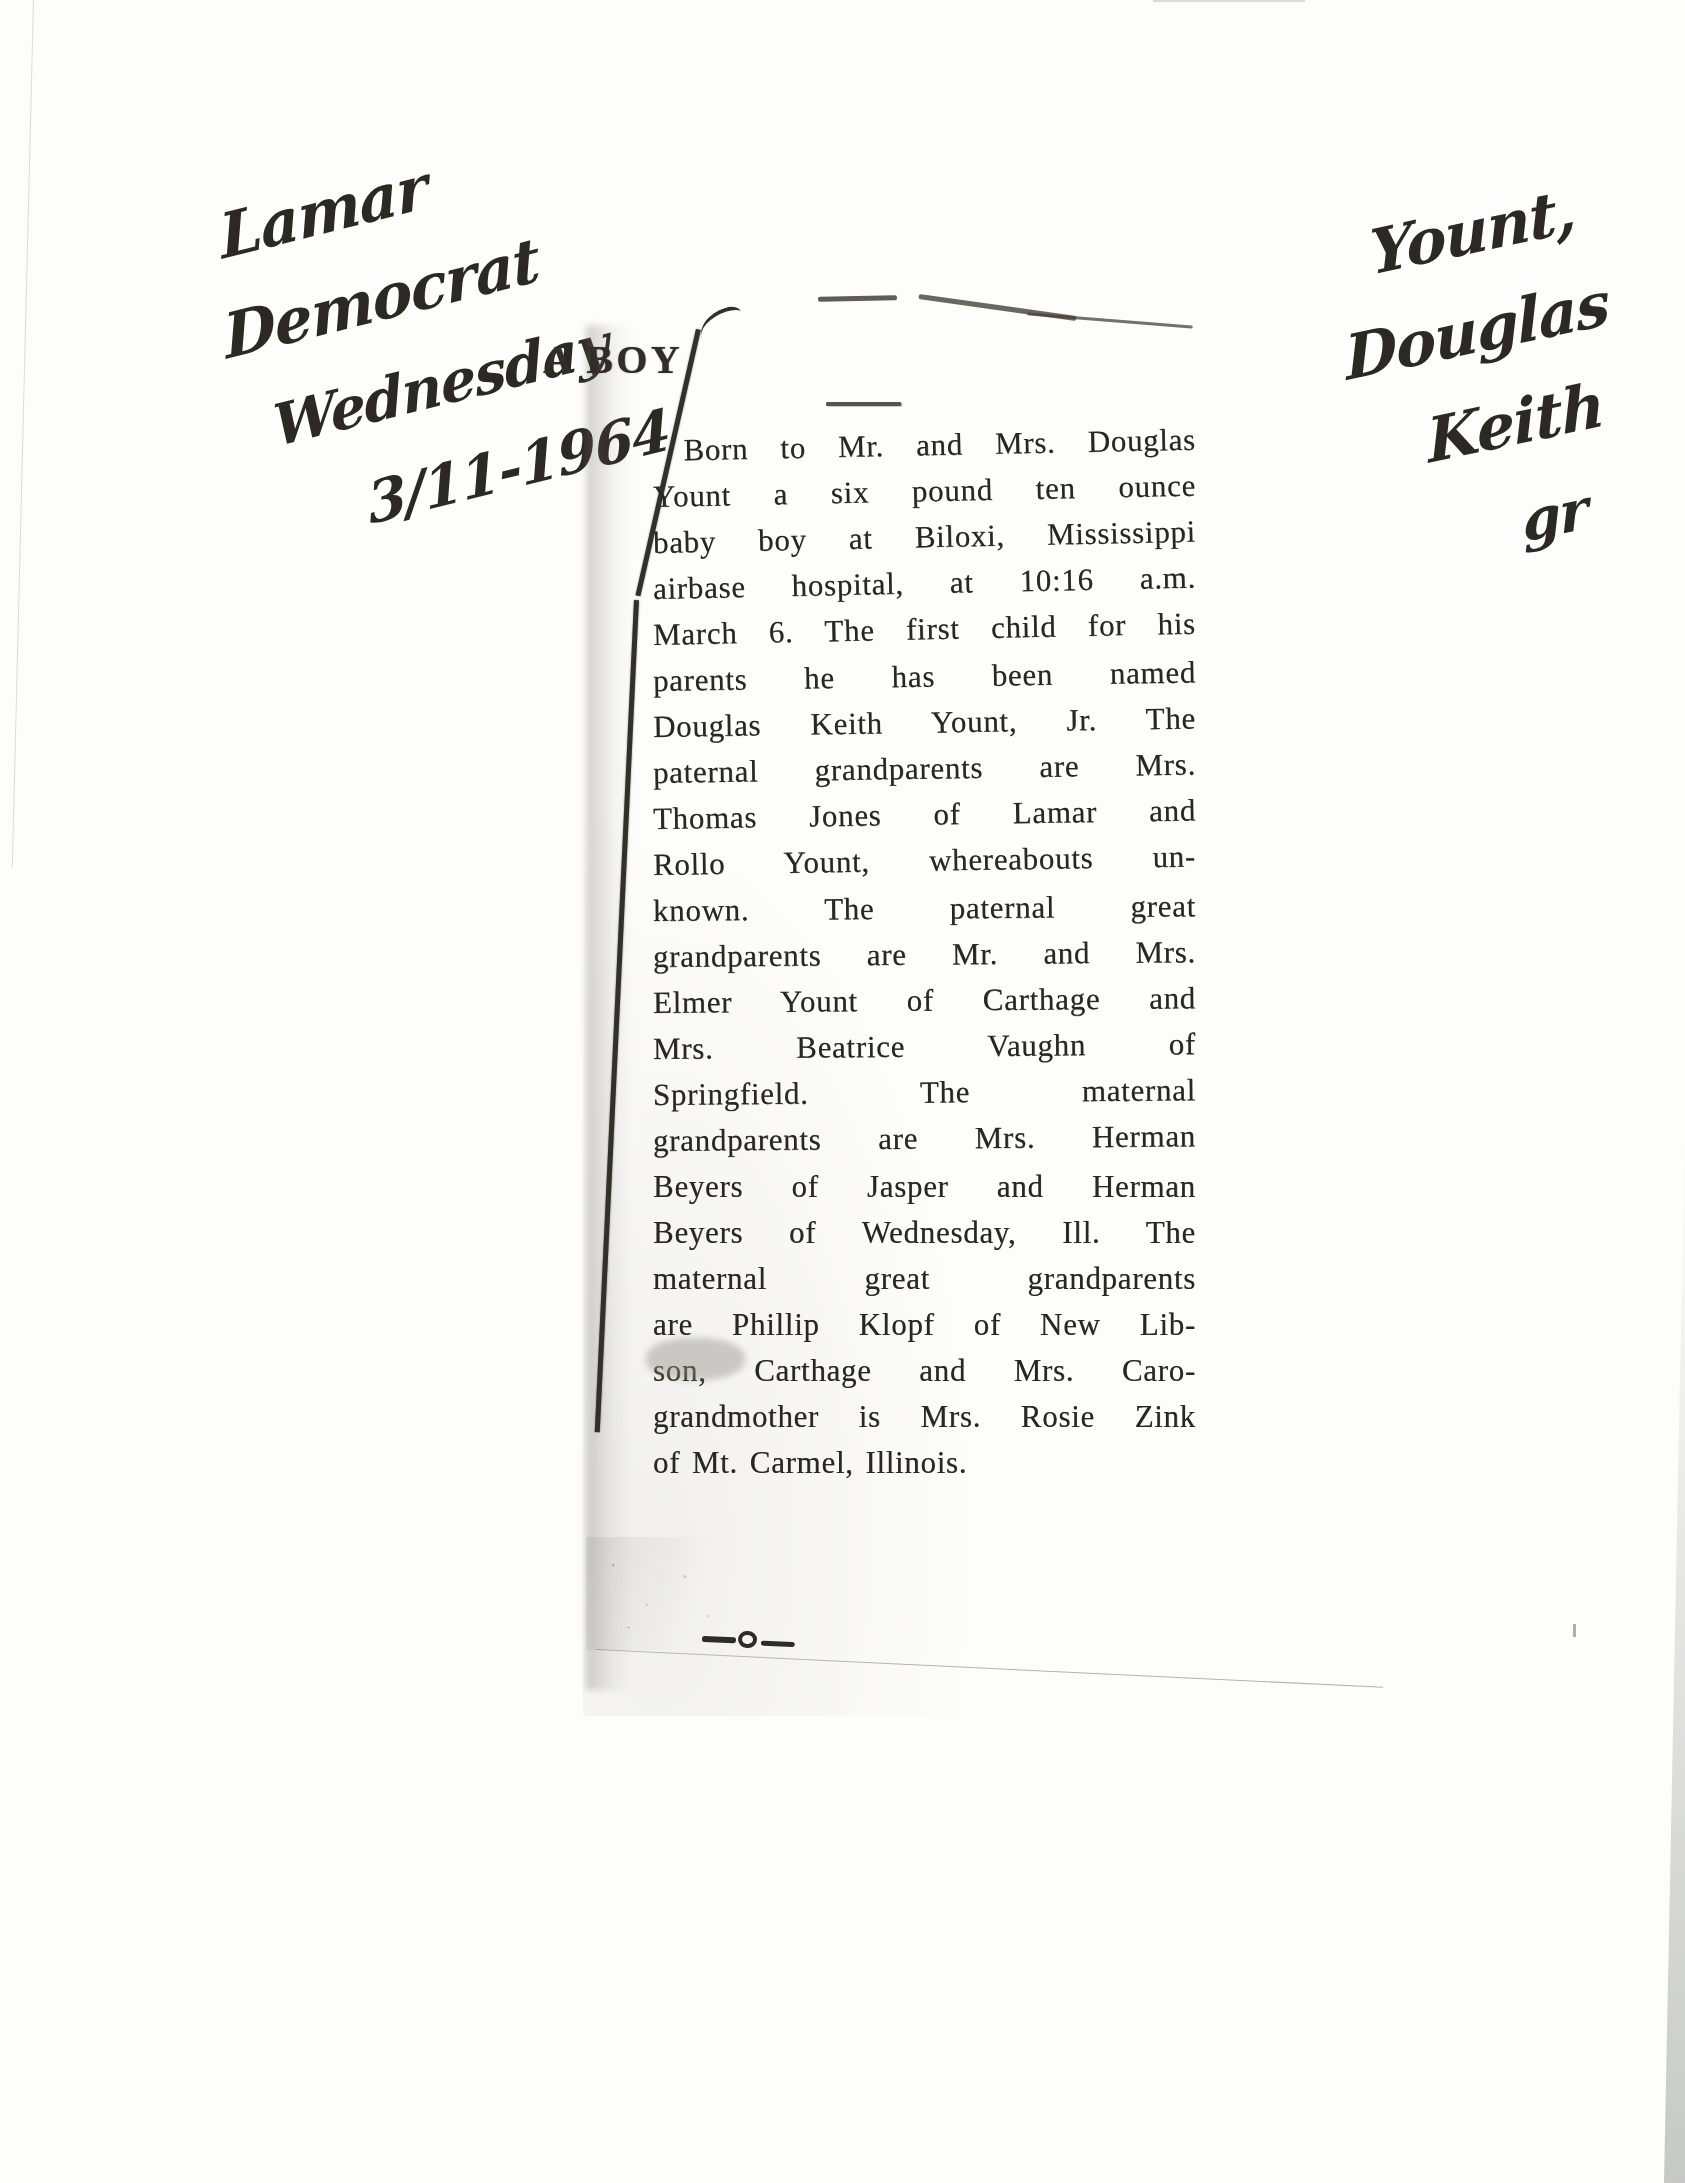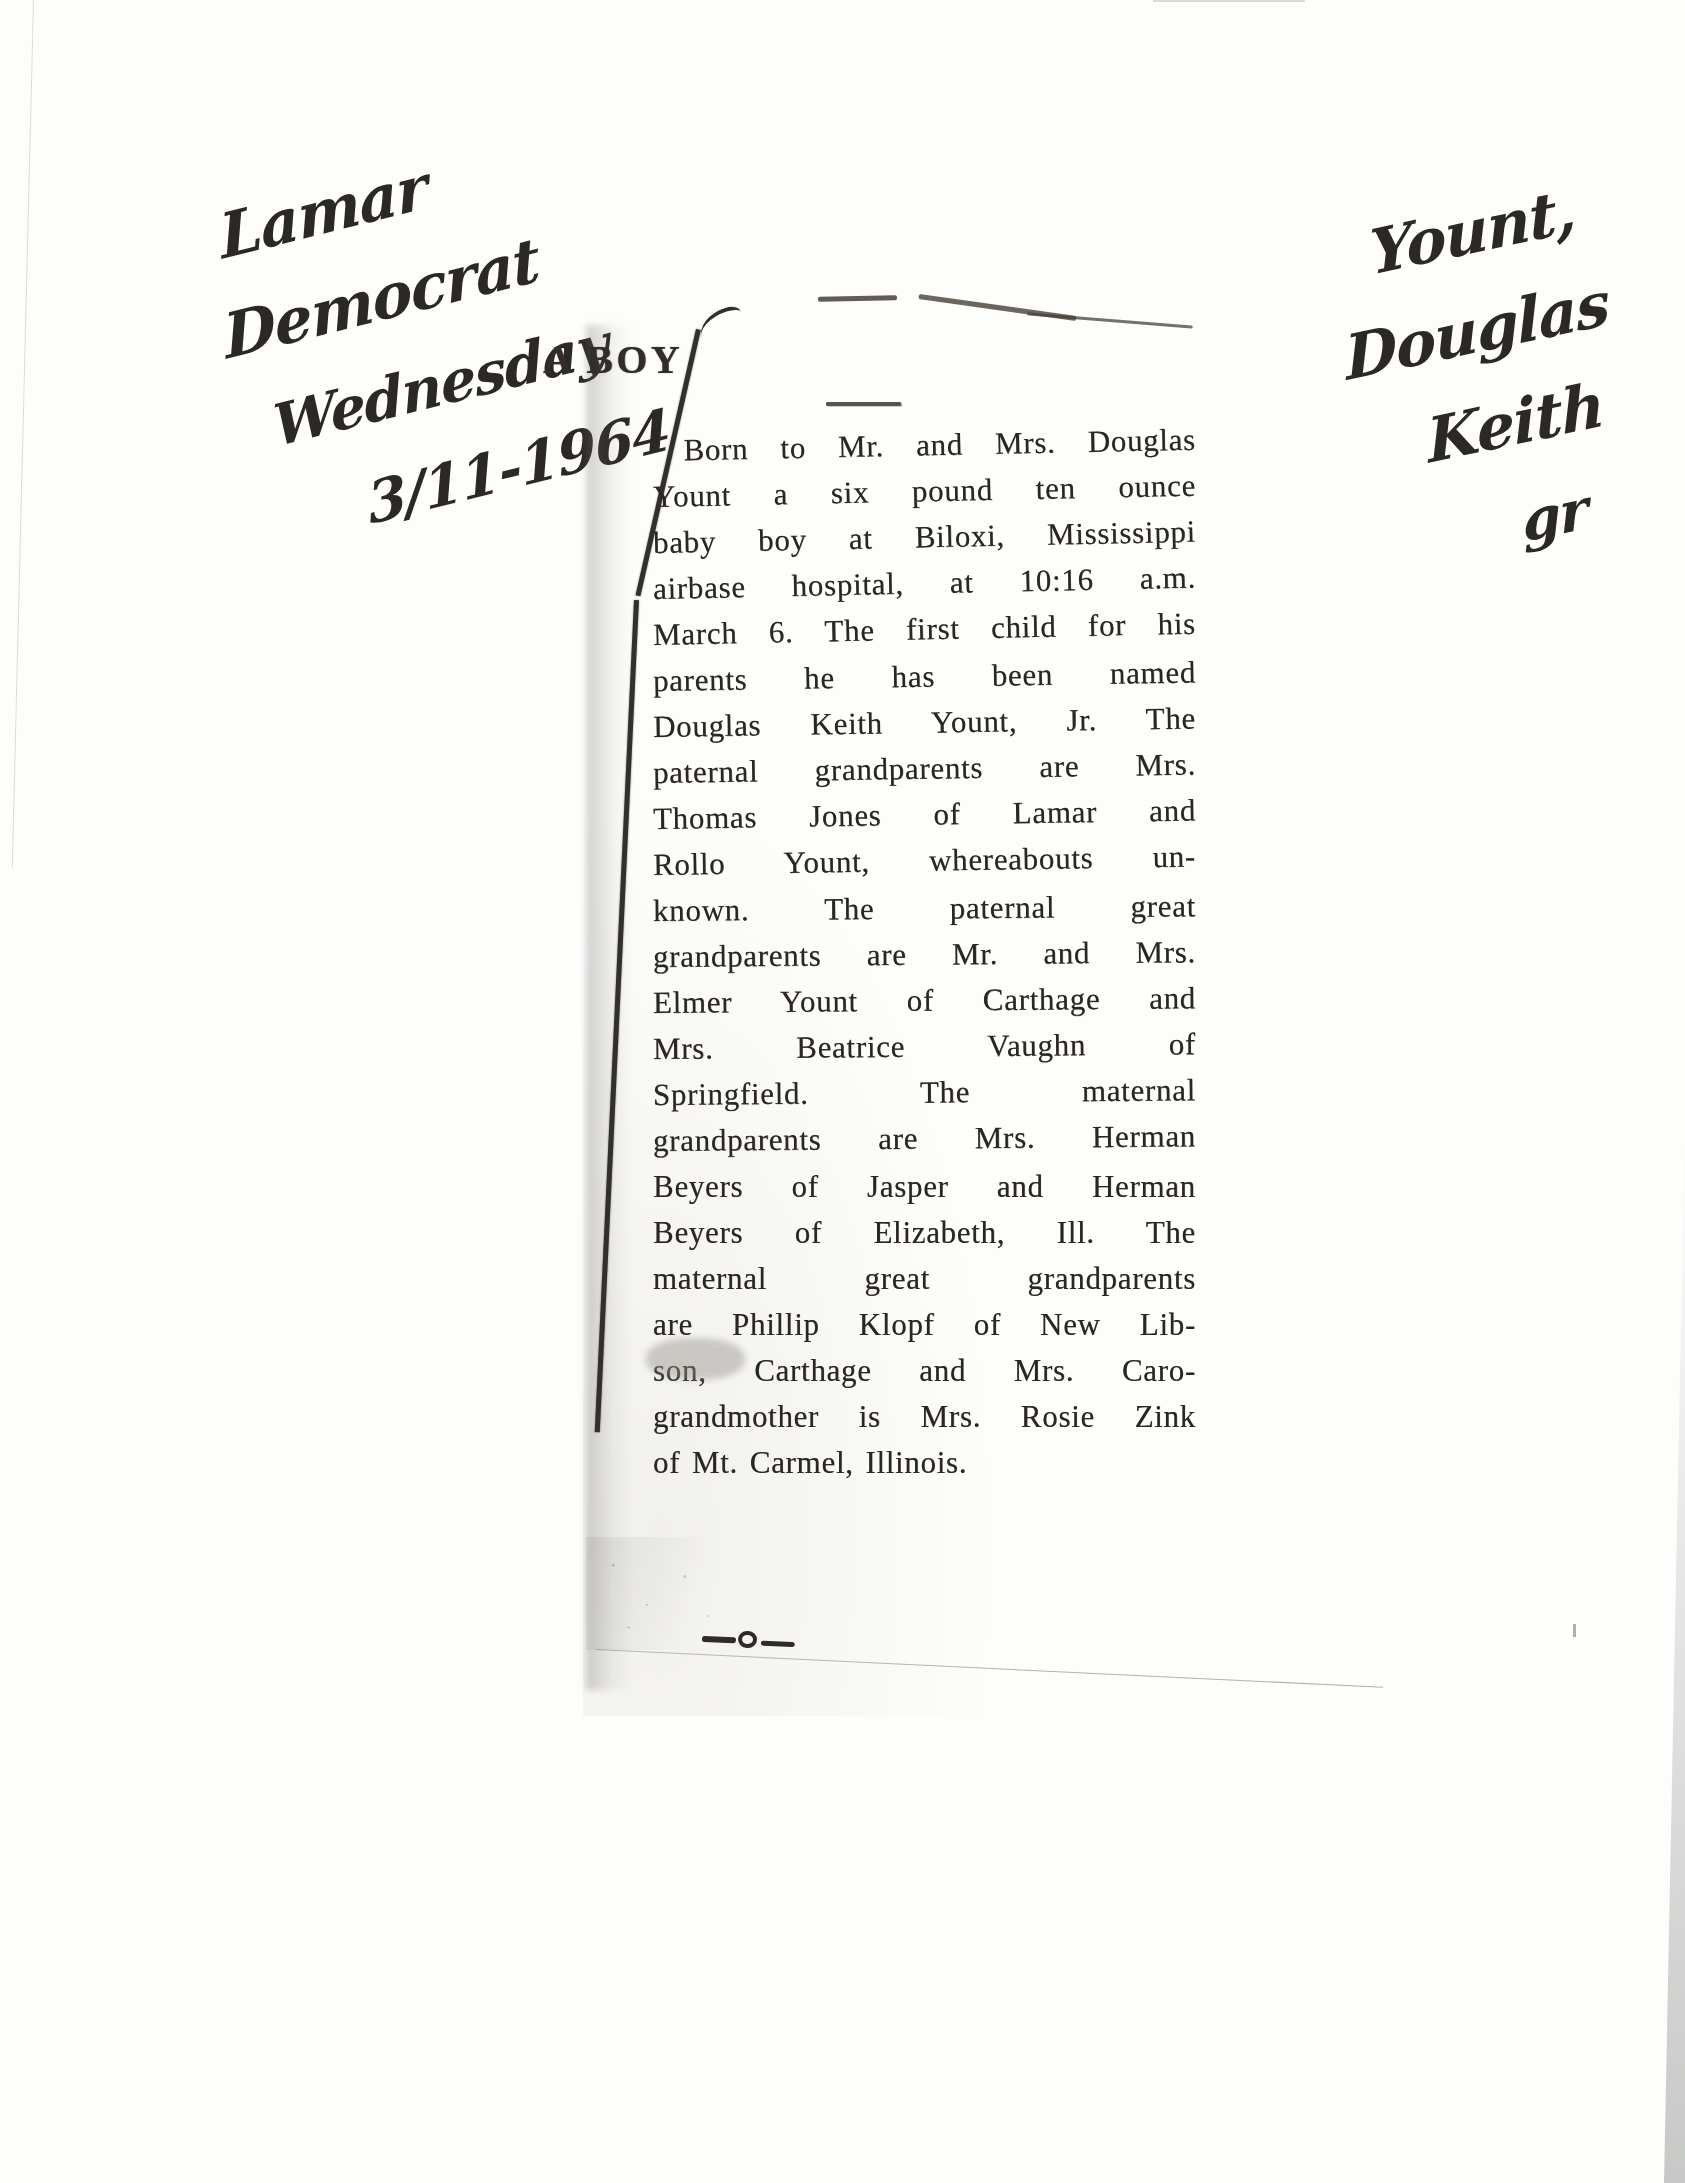--- a/index.html
+++ b/index.html
@@ -167,21 +167,21 @@
     <div class="bline">paternal grandparents are Mrs.</div>
     <div class="bline">Thomas Jones of Lamar and</div>
     <div class="bline">Rollo Yount, whereabouts un-</div>
     <div class="bline">known. The paternal great</div>
     <div class="bline">grandparents are Mr. and Mrs.</div>
     <div class="bline">Elmer Yount of Carthage and</div>
     <div class="bline">Mrs. Beatrice Vaughn of</div>
     <div class="bline">Springfield. The maternal</div>
     <div class="bline">grandparents are Mrs. Herman</div>
     <div class="bline">Beyers of Jasper and Herman</div>
-    <div class="bline">Beyers of Elizabeth, Ill. The</div>
+    <div class="bline">Beyers of Wednesday, Ill. The</div>
     <div class="bline">maternal great grandparents</div>
     <div class="bline">are Phillip Klopf of New Lib-</div>
     <div class="bline">son, Carthage and Mrs. Caro-</div>
     <div class="bline">grandmother is Mrs. Rosie Zink</div>
     <div class="bline last">of Mt. Carmel, Illinois.</div>
   </div>
 
   <div class="ink-smudge"></div>
   <div class="speckle-patch"></div>
 

